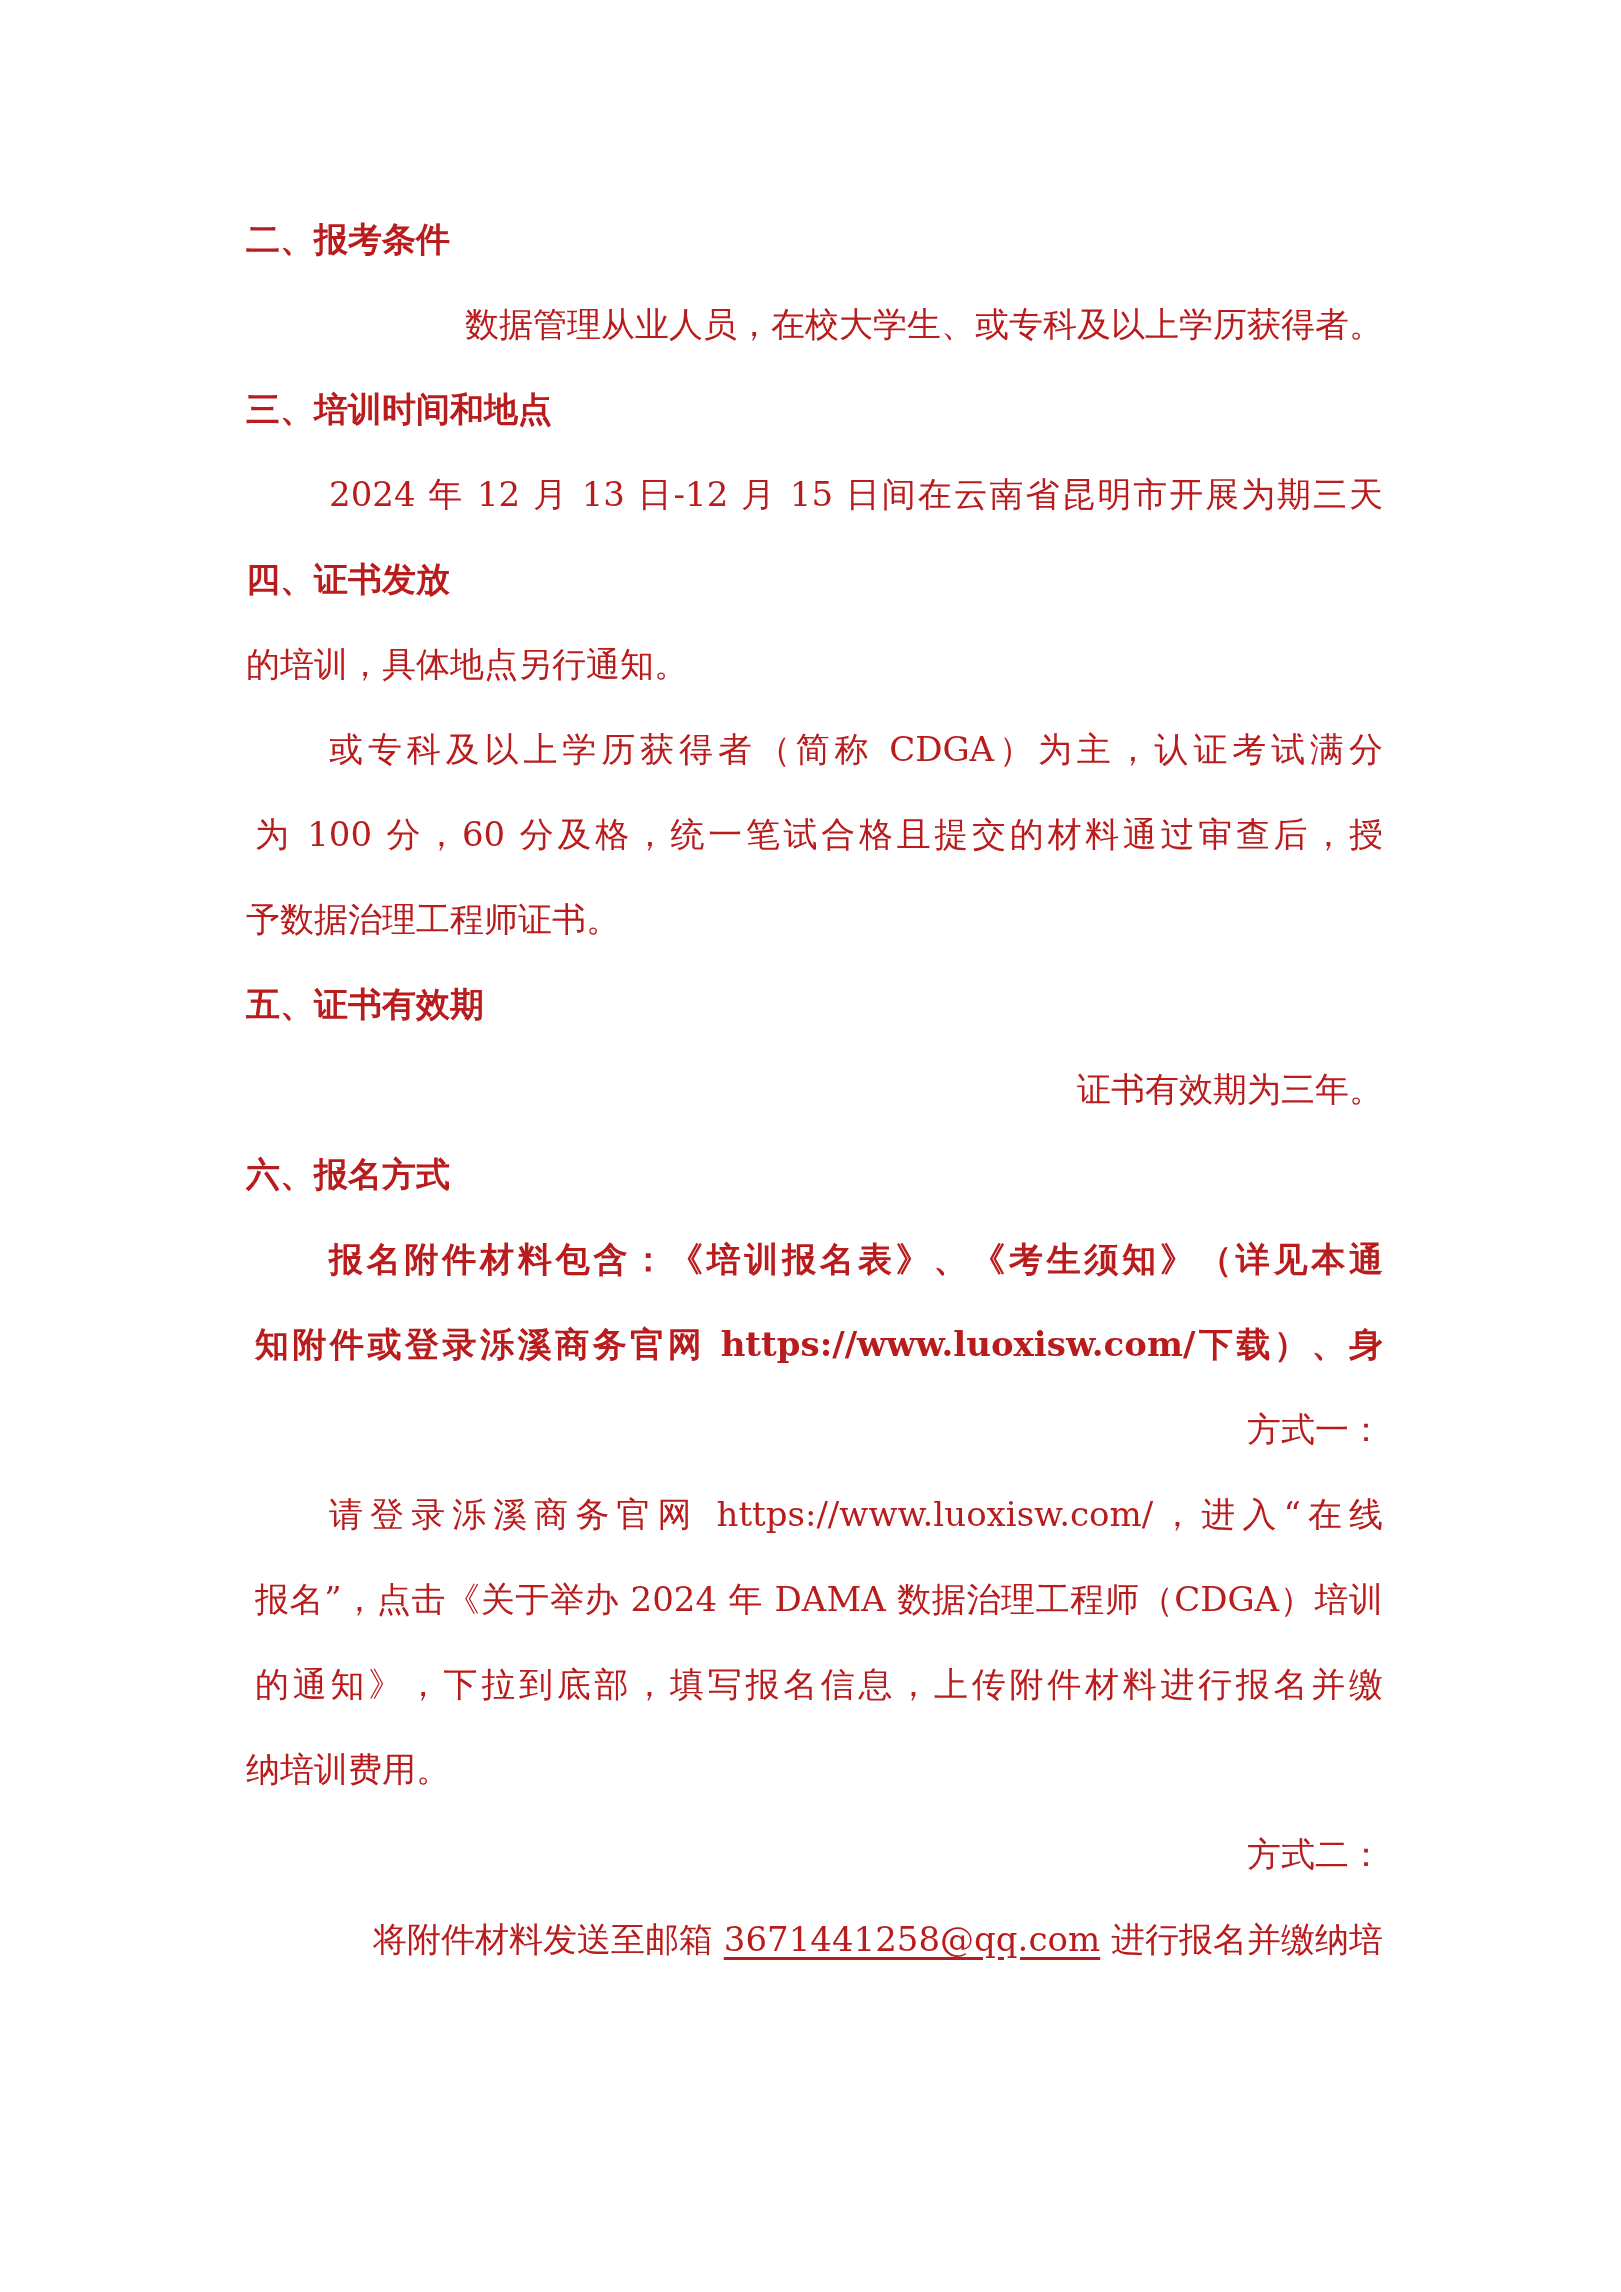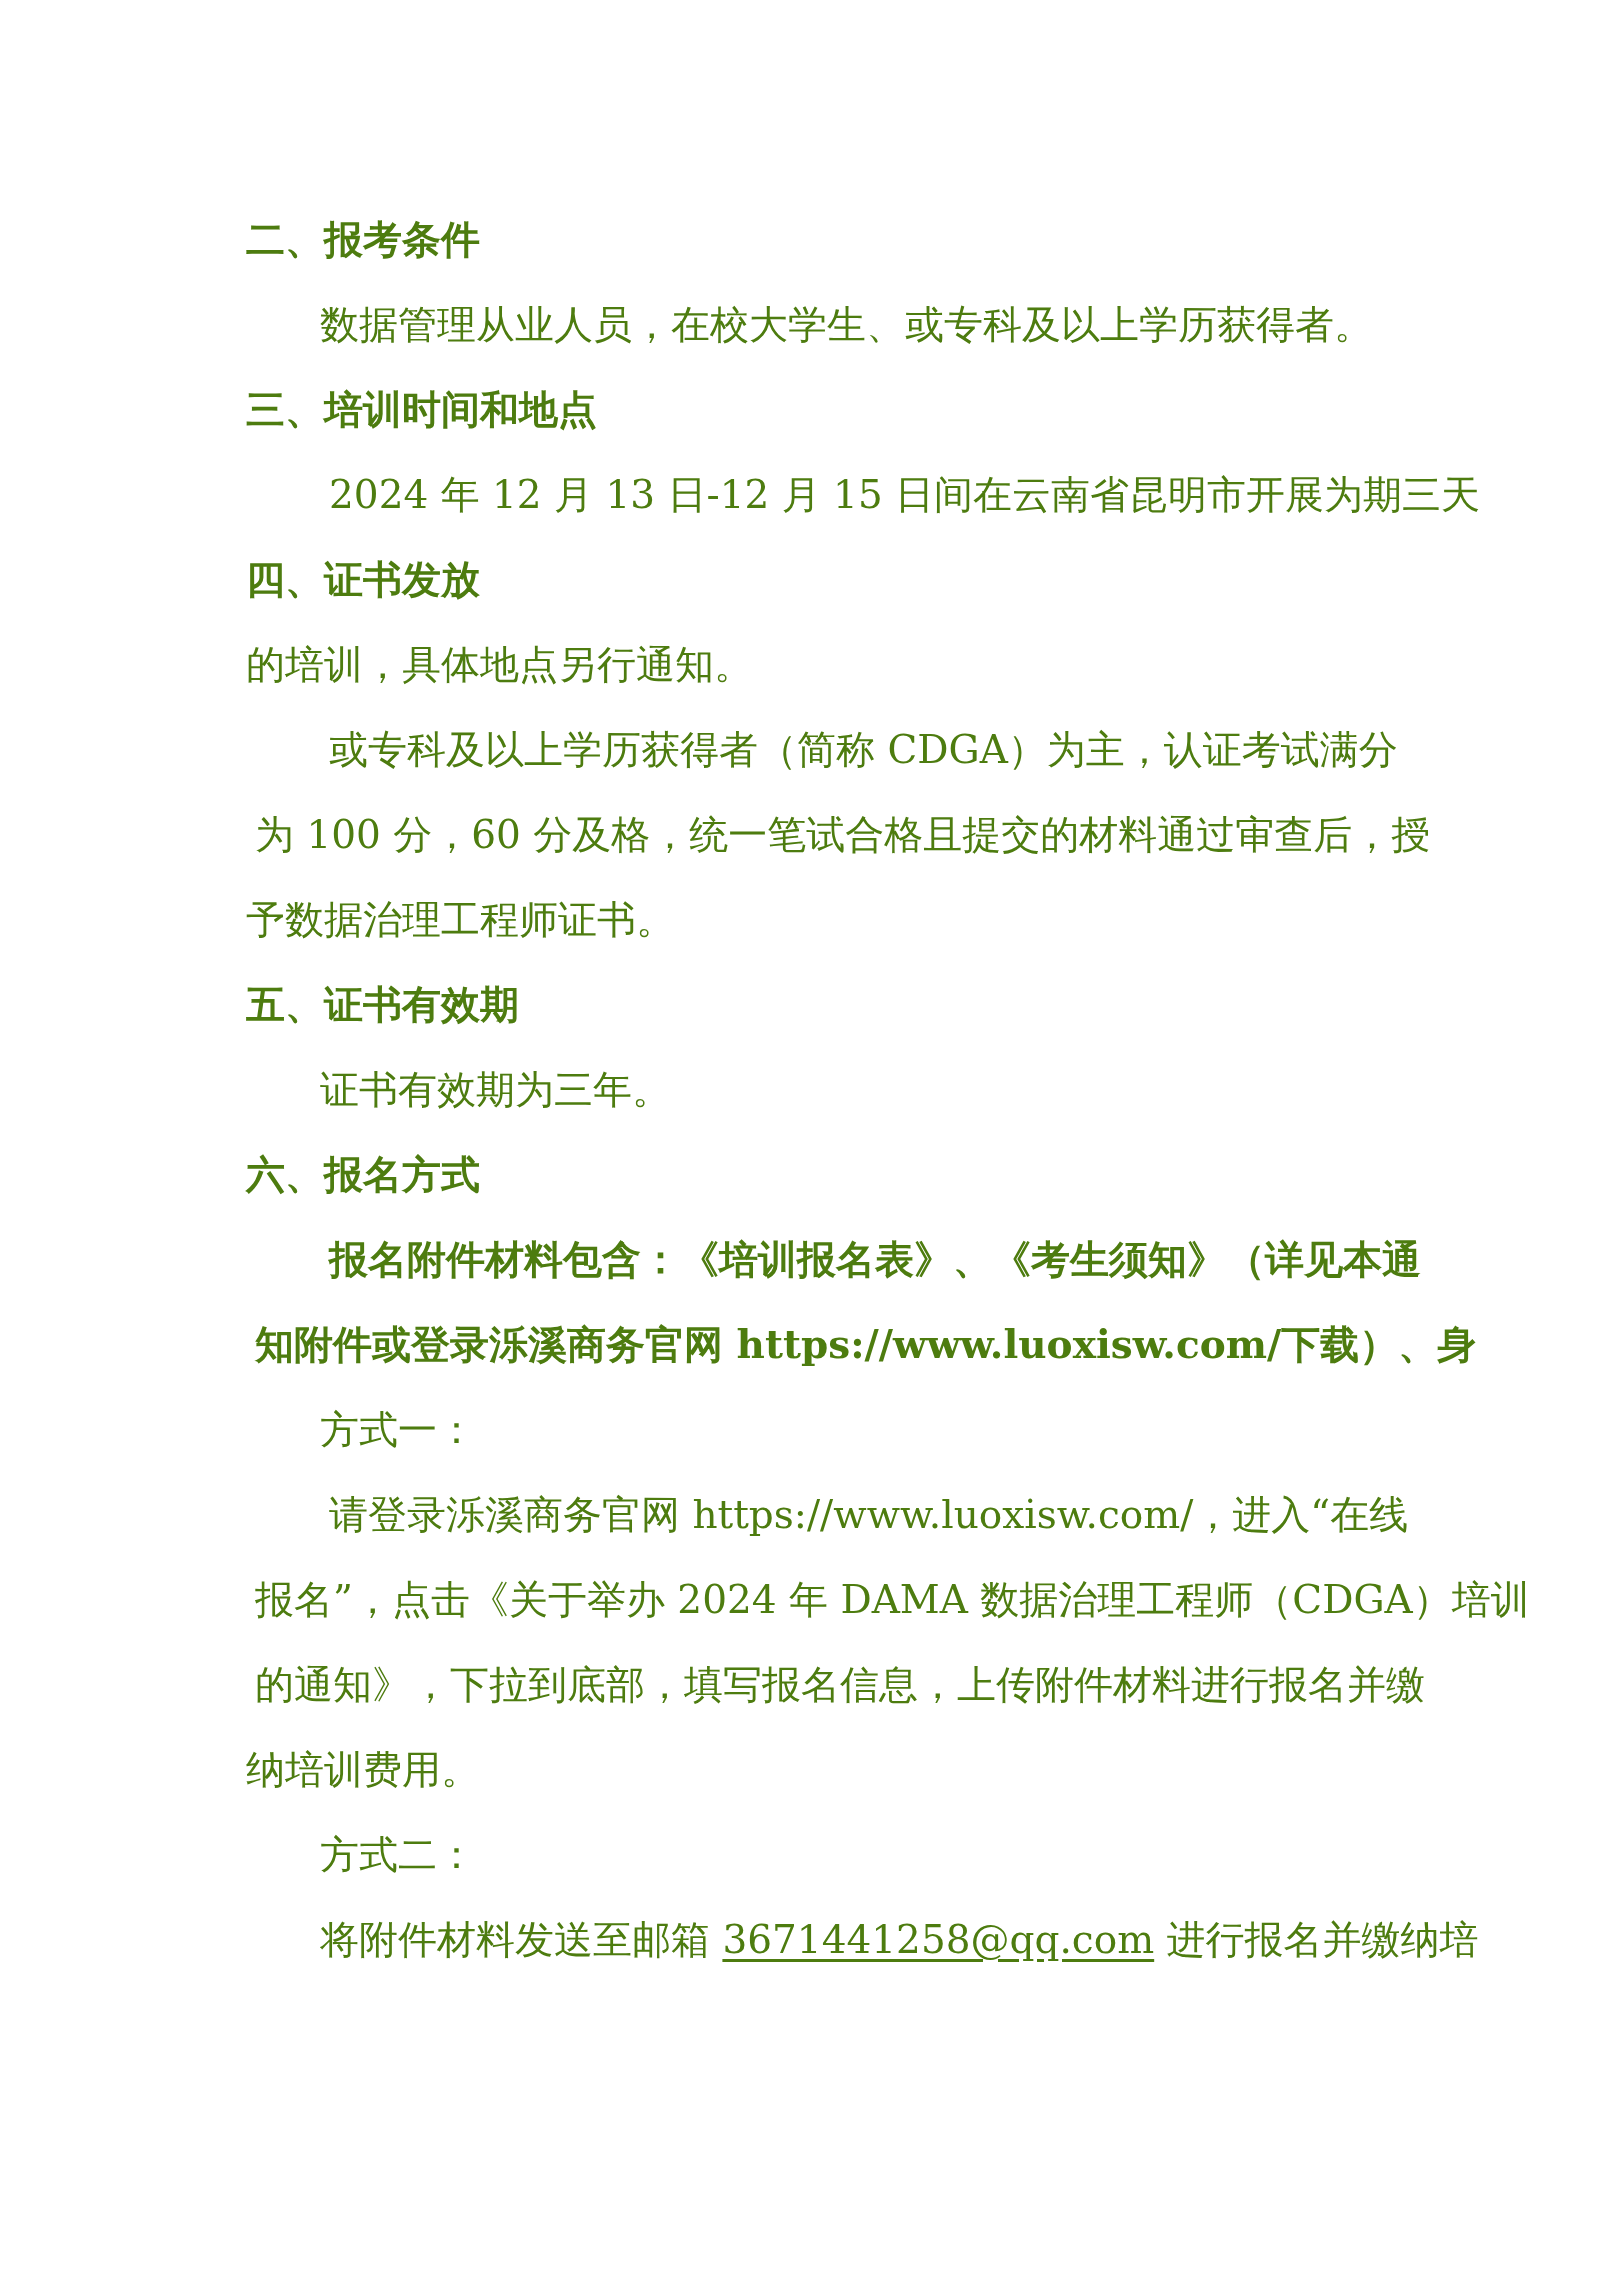--- a/index.html
+++ b/index.html
@@ -1,24 +1,24 @@
 <!DOCTYPE html>
 <html><head>
 <meta charset="utf-8">
 <style>
   html, body { margin: 0; padding: 0; background: #ffffff; }
   body { width: 1621px; height: 2293px; position: relative; overflow: hidden; }
   .page {
     position: absolute; left: 246px; top: 197px; width: 1137px;
     font-family: "DejaVu Serif", "Liberation Serif", serif;
-    color: #4d7c0f; font-size: 39px; line-height: 85px;
+    color: #b91c1c; font-size: 34px; line-height: 85px;
   }
   .line { height: 85px; white-space: nowrap; overflow: visible; }
   .heading { font-family: "DejaVu Sans", "Liberation Sans", sans-serif; font-weight: bold; }
-  .indent { padding-left: 74px; }
+  .indent { padding-left: 74px; text-align: right; }
   .justify { text-align: justify; text-align-last: justify; margin-left: 9px; }
   .bold { font-weight: bold; }
   .email { text-decoration: underline; text-underline-offset: 5.9px; }
 </style>
 </head>
 <body>
 
 <div class="page">
   <div class="line heading">二、报考条件</div>
   <div class="line indent">数据管理从业人员，在校大学生、或专科及以上学历获得者。</div>

